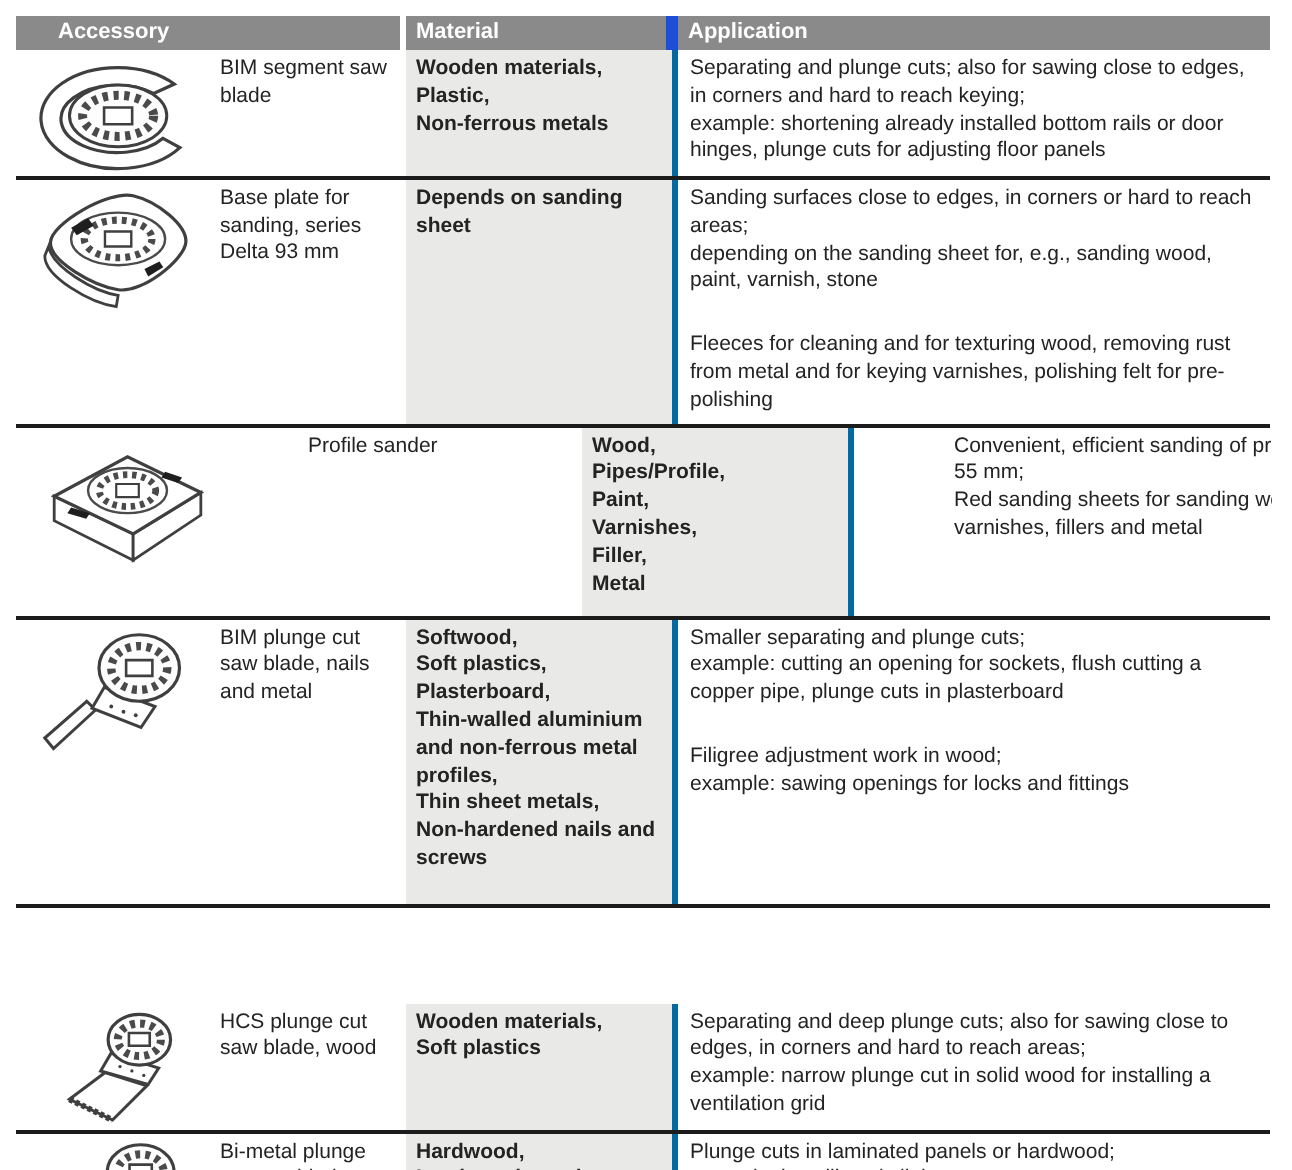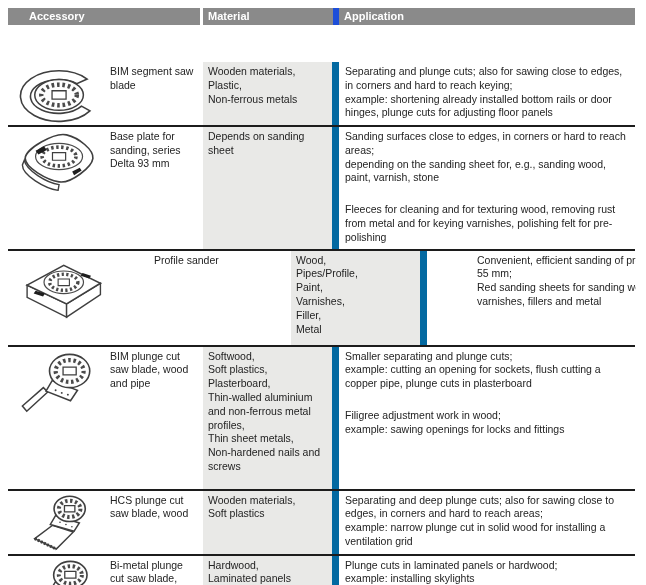--- a/index.html
+++ b/index.html
@@ -18,34 +18,34 @@
   }
   .th-accessory { padding-left:21px; border-right:3px solid #ffffff; }
   .th-material  { padding-left:5px;  border-right:6px solid #1d4ed8; }
   .th-application { padding-left:5px; }
 
   
   .row {
     display:grid; grid-template-columns:101px 94px 136px 296px;
     border-bottom:2px solid #1c1c1c;
   }
-  .r1 { min-height:62px;margin-top:37px; }
+  .r1 { min-height:62px; }
   .r2 { min-height:110px; }
   .r3 { min-height:96px;gap:44px; }
   .r4 { min-height:144px; }
-  .r5 { min-height:62px; }
+  .r5 { min-height:62px;margin-top:48px; }
   .r6 { min-height:68px; }
 
   .cell-img { padding:3px 2px 2px 4px; display:flex; justify-content:center; align-items:flex-start; overflow:hidden; }
   .cell-name {
     font-size:10.5px; line-height:13.5px; padding:3px 8px 3px 1px;
   }
   .cell-mat {
-    background:#e9e9e7; background-clip:padding-box; border-right:7px solid #0369a1;
-    font-size:10.5px; line-height:13.8px; padding:3px 7px 4px 5px; white-space:pre-line;
+    background:#e9e9e7; background-clip:padding-box; border-right:3px solid #0369a1;
+    font-size:10.5px; line-height:13.8px; padding:3px 7px 4px 5px; white-space:pre-line;font-weight:bold;
   }
   .cell-app { font-size:10.5px; line-height:13.8px; padding:3px 3px 4px 6px; }
   .para { white-space:pre-line; }
   .para + .para { margin-top:18px; }
   .para:empty { display:none; }
 
   .acc-svg { display:block; }
   .acc-svg path, .acc-svg polygon, .acc-svg ellipse, .acc-svg rect, .acc-svg line {
     vector-effect:non-scaling-stroke;
   }
@@ -136,21 +136,21 @@
           <polygon points="36,48 12,70 7,64 31,43" fill="#ffffff" stroke="#3f3f3f" stroke-width="1.5"></polygon>
           <polygon points="41,35 70,46 62,58 34,47" fill="#ffffff" stroke="#3f3f3f" stroke-width="1.5"></polygon>
           <circle cx="45" cy="46" r="1.1" fill="#3f3f3f"></circle>
             <circle cx="52" cy="49" r="1.1" fill="#3f3f3f"></circle>
             <circle cx="59" cy="51" r="1.1" fill="#3f3f3f"></circle>
           <ellipse cx="61" cy="24" rx="23" ry="19" fill="#fdfdfd" stroke="#3f3f3f" stroke-width="1.6"></ellipse>
           <ellipse cx="61" cy="24" rx="16" ry="12.5" fill="none" stroke="#4a4a4a" stroke-width="4.2" stroke-dasharray="2.5 2.7"></ellipse>
           <rect x="53.5" y="19.5" width="15" height="9" fill="#ffffff" stroke="#3f3f3f" stroke-width="1.3"></rect>
         </svg>
       </div>
-      <div class="cell-name">BIM plunge cut saw blade, wood and pipe</div>
+      <div class="cell-name">BIM plunge cut saw blade, nails and metal</div>
       <div class="cell-mat">Softwood,
 Soft plastics,
 Plasterboard,
 Thin-walled aluminium and non-ferrous metal profiles,
 Thin sheet metals,
 Non-hardened nails and screws</div>
       <div class="cell-app">
         <div class="para">Smaller separating and plunge cuts;
 example: cutting an opening for sockets, flush cutting a copper pipe, plunge cuts in plasterboard</div>
         <div class="para">Filigree adjustment work in wood;

